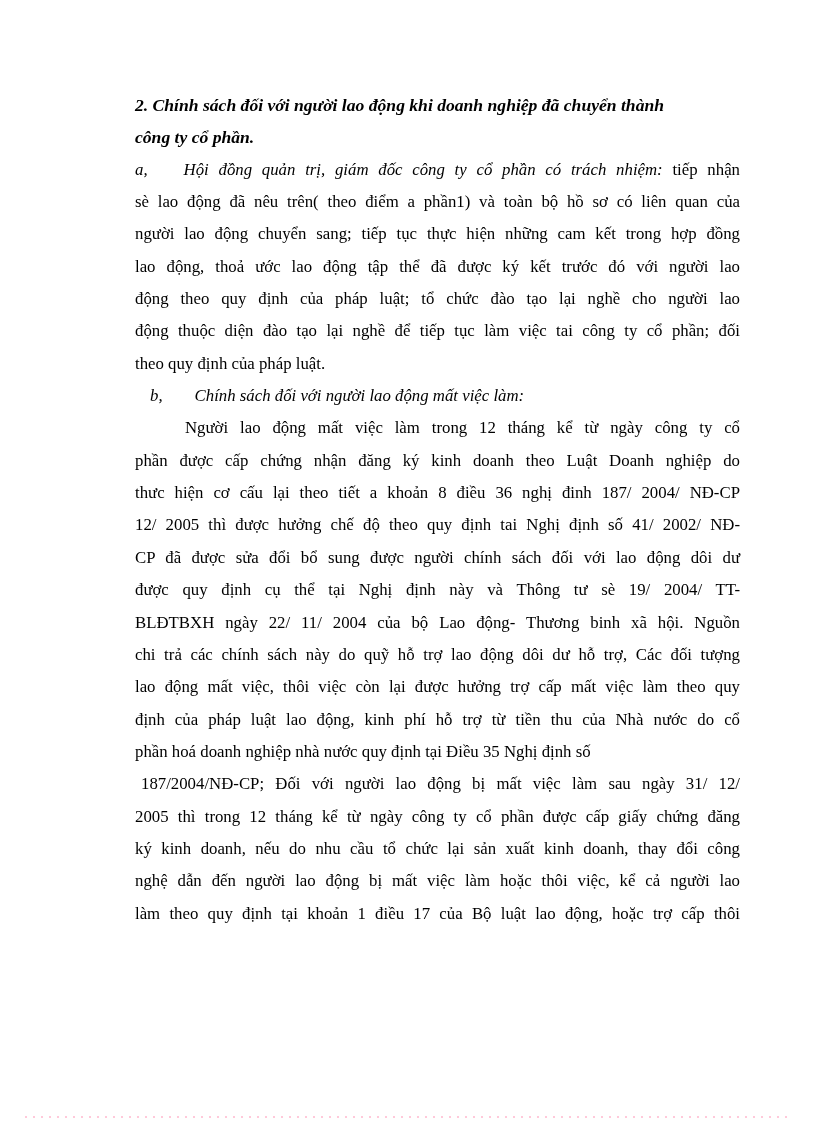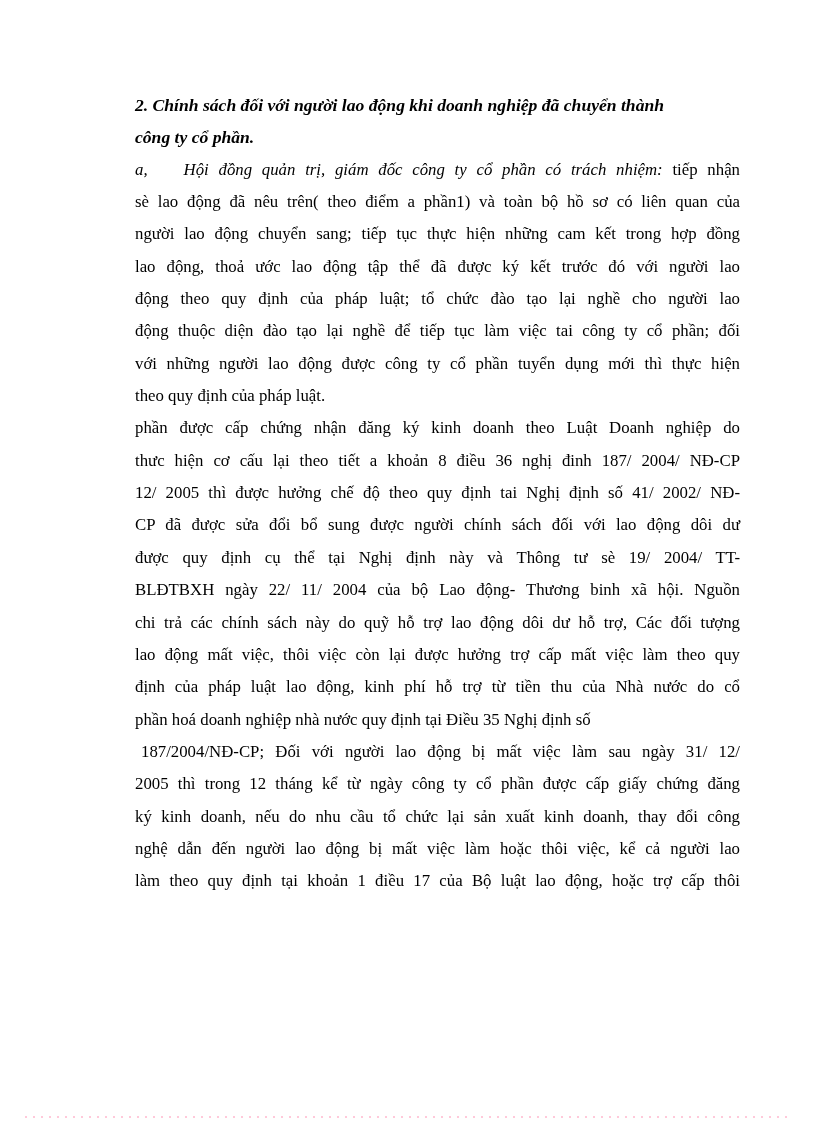--- a/index.html
+++ b/index.html
@@ -54,22 +54,23 @@
 <div class="page">
   <div class="doc-body">
       <div class="line"><span class="seg-bi">2. Chính sách đối với người lao động khi doanh nghiệp đã chuyển thành</span></div>
       <div class="line"><span class="seg-bi">công ty cổ phần.</span></div>
       <div class="line j"><span class="seg-i">a,</span><span class="gap" style="width: 36px;"></span><span class="seg-i">Hội đồng quản trị, giám đốc công ty cổ phần có trách nhiệm:</span><span class="seg-r"> tiếp nhận</span></div>
       <div class="line j"><span class="seg-r">sè lao động đã nêu trên( theo điểm a phần1) và toàn bộ hồ sơ có liên quan của</span></div>
       <div class="line j"><span class="seg-r">người lao động chuyển sang; tiếp tục thực hiện những cam kết trong hợp đồng</span></div>
       <div class="line j"><span class="seg-r">lao động, thoả ước lao động tập thể đã được ký kết trước đó với người lao</span></div>
       <div class="line j"><span class="seg-r">động theo quy định của pháp luật; tổ chức đào tạo lại nghề cho người lao</span></div>
       <div class="line j"><span class="seg-r">động thuộc diện đào tạo lại nghề để tiếp tục làm việc tai công ty cổ phần; đối</span></div>
-      <div class="line j"><span class="seg-r">với những người lao động được công ty cổ phần tuyển dụng mới thì thực hiện</span></div>
       <div class="line"><span class="seg-r">theo quy định của pháp luật.</span></div>
+      <div class="line" style="padding-left: 15px;"><span class="seg-i">b,</span><span class="gap" style="width: 32px;"></span><span class="seg-i">Chính sách đối với người lao động mất việc làm:</span></div>
+      <div class="line j" style="padding-left: 50px;"><span class="seg-r">Người lao động mất việc làm trong 12 tháng kể từ ngày công ty cổ</span></div>
       <div class="line j"><span class="seg-r">phần được cấp chứng nhận đăng ký kinh doanh theo Luật Doanh nghiệp do</span></div>
       <div class="line j"><span class="seg-r">thưc hiện cơ cấu lại theo tiết a khoản 8 điều 36 nghị đinh 187/ 2004/ NĐ-CP</span></div>
       <div class="line j"><span class="seg-r">12/ 2005 thì được hưởng chế độ theo quy định tai Nghị định số 41/ 2002/ NĐ-</span></div>
       <div class="line j"><span class="seg-r">CP đã được sửa đổi bổ sung được người chính sách đối với lao động dôi dư</span></div>
       <div class="line j"><span class="seg-r">được quy định cụ thể tại Nghị định này và Thông tư sè 19/ 2004/ TT-</span></div>
       <div class="line j"><span class="seg-r">BLĐTBXH ngày 22/ 11/ 2004 của bộ Lao động- Thương binh xã hội. Nguồn</span></div>
       <div class="line j"><span class="seg-r">chi trả các chính sách này do quỹ hỗ trợ lao động dôi dư hỗ trợ, Các đối tượng</span></div>
       <div class="line j"><span class="seg-r">lao động mất việc, thôi việc còn lại được hưởng trợ cấp mất việc làm theo quy</span></div>
       <div class="line j"><span class="seg-r">định của pháp luật lao động, kinh phí hỗ trợ từ tiền thu của Nhà nước do cổ</span></div>
       <div class="line"><span class="seg-r">phần hoá doanh nghiệp nhà nước quy định tại Điều 35 Nghị định số</span></div>

